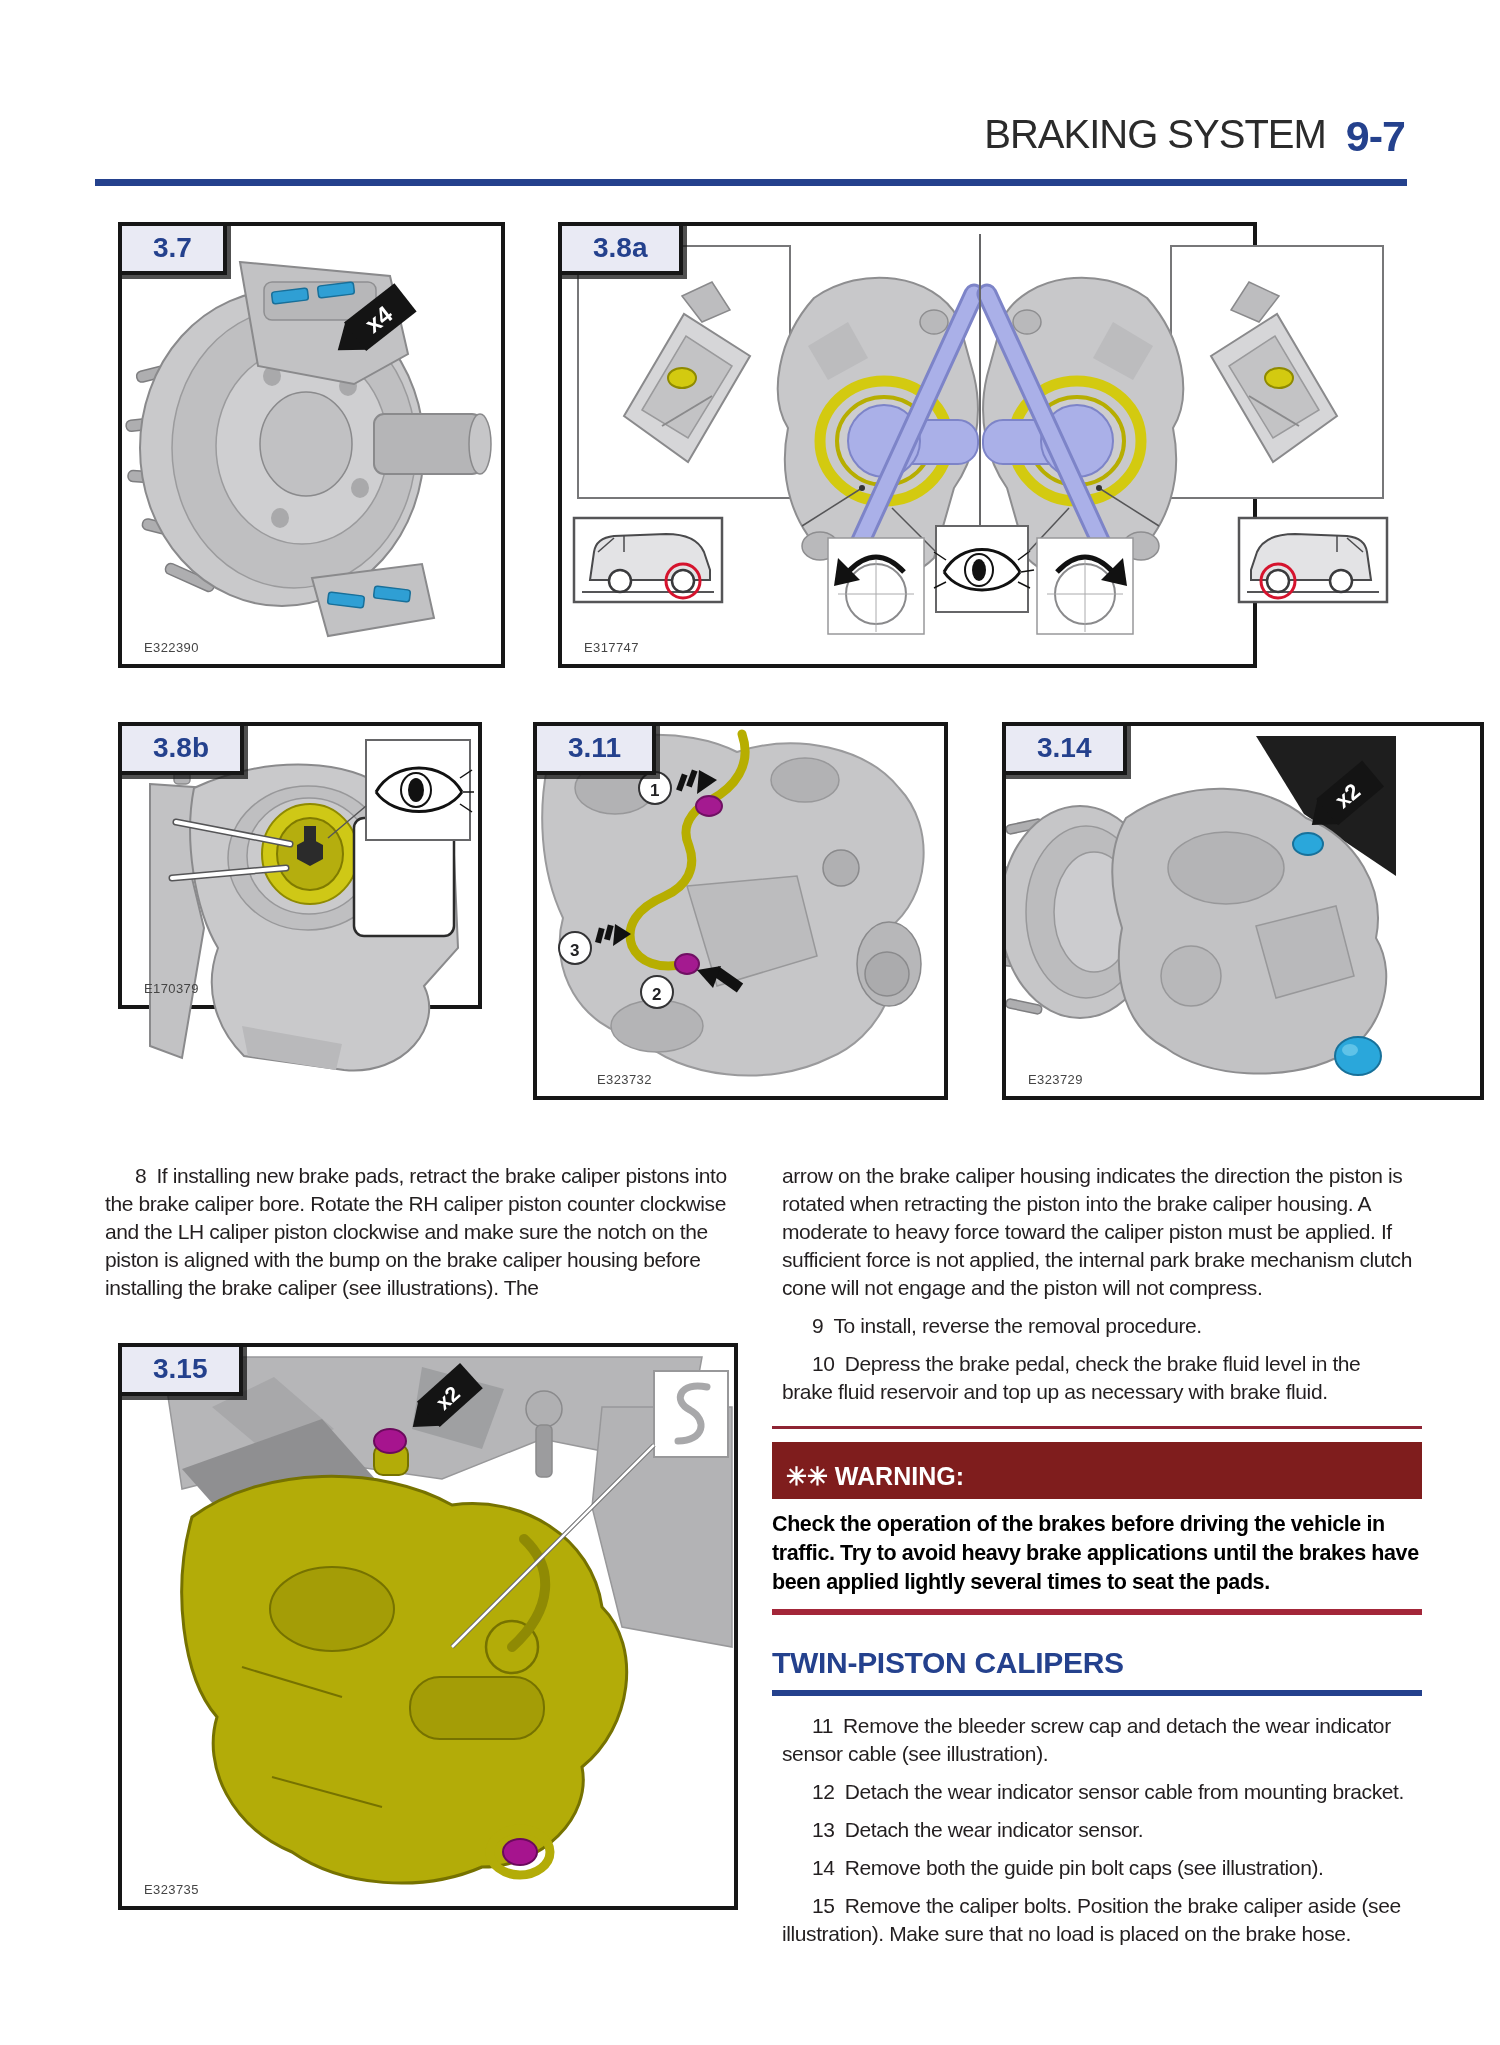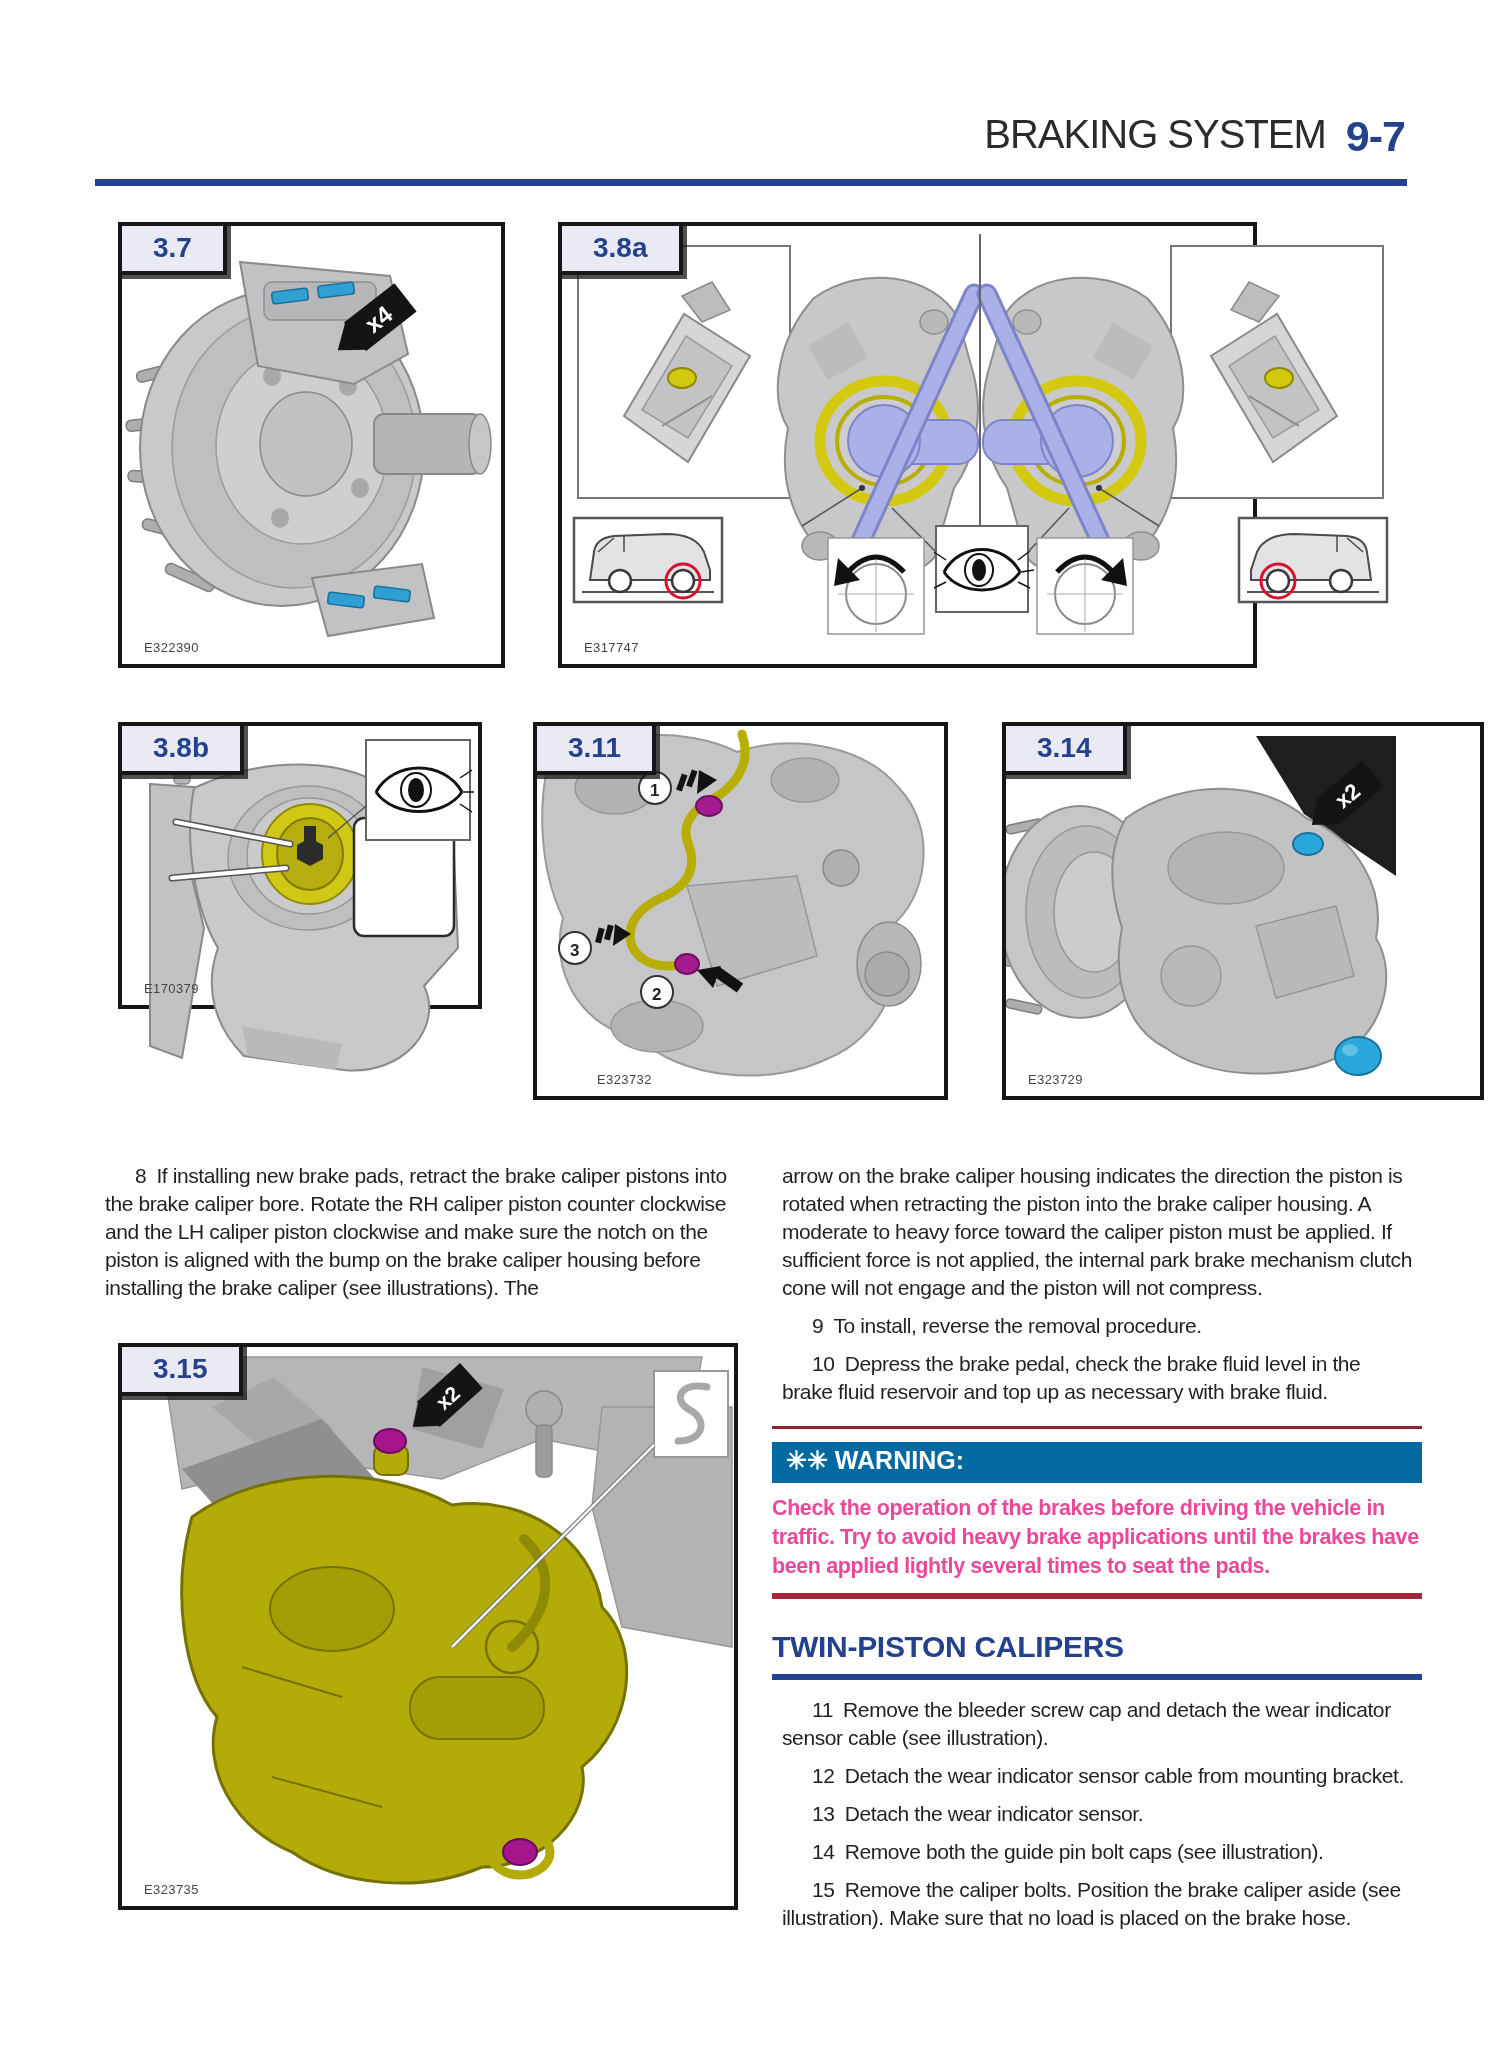--- a/index.html
+++ b/index.html
@@ -24,23 +24,23 @@
   .fig-code { position:absolute; bottom:9px; left:22px; font-size:13px; color:#454545; letter-spacing:.4px; z-index:4; }
   .fig-code.shift { left:60px; }
   
   .col { position:absolute; font-size:21px; line-height:28px; letter-spacing:-0.4px; }
   .col p { margin:10px; }
   p.indent { text-indent:30px; }
   .left-col  { left:95px;  top:1152px; width:652px; }
   .right-col { left:772px; top:1152px; width:650px; }
   
   .warn-top-rule { margin-top:20px; height:3px; background:#8e2433; }
-  .warn-bar { margin-top:13px; background:#0369a1; color:#ffffff; font-weight:bold;
-              font-size:25px; letter-spacing:0; padding:4px 14px 9px; }
-  .warn-body { margin-top:11px; color:#ec4899; font-weight:bold; font-size:21.5px; line-height:29px; }
+  .warn-bar { margin-top:13px; background:#7f1d1d; color:#ffffff; font-weight:bold;
+              font-size:25px; letter-spacing:0; padding:20px 14px 9px; }
+  .warn-body { margin-top:11px; color:#000000; font-weight:bold; font-size:21.5px; line-height:29px; }
   .warn-bottom-rule { margin-top:12px; height:6px; background:#a32639; }
   
   .section-h { margin-top:34px; color:#24418d; font-size:30px; font-weight:bold; letter-spacing:-0.3px;
                padding-bottom:13px; border-bottom:6px solid #24418d; }
   .steps { margin-top:16px; }
 </style>
 </head>
 <body>
 
 <div class="page">

